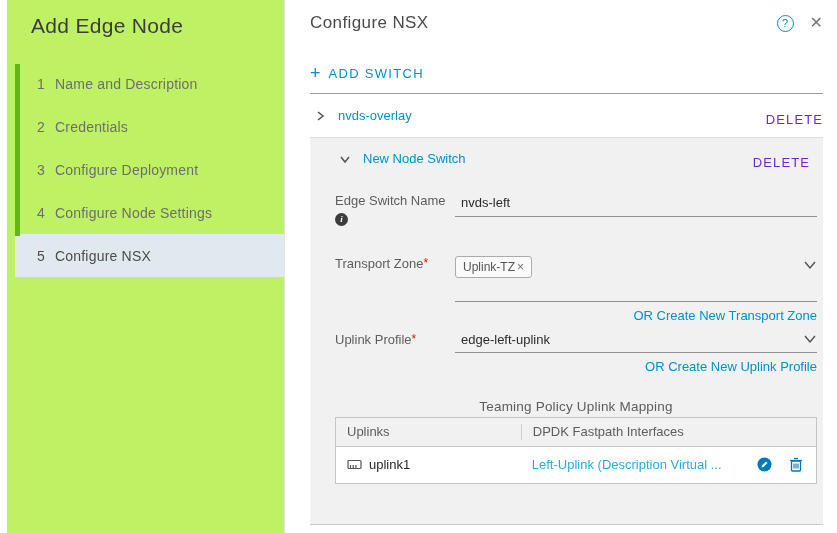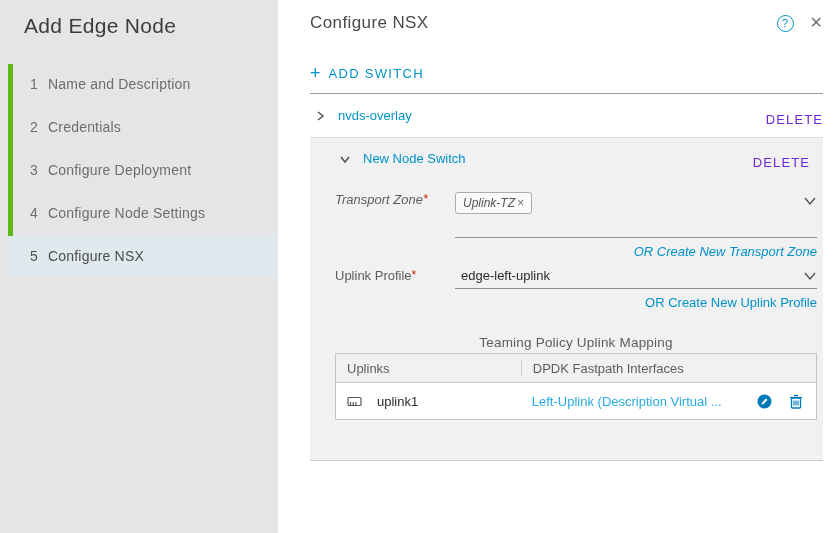--- a/index.html
+++ b/index.html
@@ -1,20 +1,20 @@
 <!DOCTYPE html>
 <html><head>
 <meta charset="utf-8">
 <style>
   * { margin:0; padding:0; box-sizing:border-box; }
   html,body { width:837px; height:533px; background:#fff; overflow:hidden;
     font-family:"Liberation Sans", sans-serif; }
   
-  .sidebar { position:absolute; left:0; top:0; width:278px; height:533px;
-    background:#e5e5e5; border-right:1px solid #e4e4e4; }
+  .sidebar { position:absolute; left:7px; top:0; width:278px; height:533px;
+    background:#bef264; border-right:1px solid #e4e4e4; }
   .wizard-title { margin:14px 0 0 24px; font-size:21px; color:#3d3d3d; letter-spacing:.3px; font-weight:400; }
   .steps { position:relative; margin-top:24px; }
   .green-bar { position:absolute; left:8px; top:2px; width:5px; height:172px; background:#61b715; }
   .step { height:43px; display:flex; align-items:center; padding-left:30px; font-size:14px; color:#6e6e6e; cursor:pointer; }
   .step .num { width:18px; flex:0 0 18px; }
   .step .lbl { letter-spacing:.2px; }
   .step.active { background:#e0eaee; margin-left:8px; padding-left:22px; color:#4c4c4c; }
   
   .main { position:absolute; left:278px; top:0; width:559px; height:533px; padding:0 14px 0 32px; }
   .panel-header { display:flex; align-items:center; padding-top:13px; }
@@ -53,21 +53,21 @@
   .or-link { text-align:right; margin-top:6px; font-size:13px; color:#0092c9; cursor:pointer; }
   .select-line { display:flex; align-items:center; border-bottom:1px solid #8f8f8f; padding:0 0 5px 6px; }
   .select-value { font-size:13px; color:#2b2b2b; flex:1; }
   .teaming-title { margin-top:25px; font-size:13.5px; color:#5d5d5d; letter-spacing:.2px;text-align:center; }
   
   .map-table { margin-top:3px; border:1px solid #c5c5c5; }
   .thead { display:flex; height:28px; align-items:center; color:#5d5d5d; font-size:13px; }
   .th1 { flex:0 0 38.5%; padding-left:11px; }
   .th2 { flex:1; padding-left:11px; border-left:1px solid #cfcfcf; height:16px; display:flex; align-items:center; }
   .trow { display:flex; height:37px; align-items:center; background:#fff; border-top:1px solid #c5c5c5; }
-  .td1 { flex:0 0 38.5%; padding-left:11px; display:flex; align-items:center; gap:15px;
+  .td1 { flex:0 0 38.5%; padding-left:11px; display:flex; align-items:center; gap:7px;
     font-size:13px; color:#2b2b2b; }
   .td2 { flex:1; padding-left:11px; display:flex; align-items:center; }
   .iface-link { font-size:13px; color:#29abe2; cursor:pointer; flex:1; white-space:nowrap; overflow:hidden; }
   .row-icons { display:flex; align-items:center; gap:17px; padding-right:13px; }
   svg { display:block; }
 </style>
 </head>
 <body>
 
 <div class="sidebar">
@@ -129,22 +129,31 @@
     <div class="switch-row expanded">
       <span class="caret">
         <svg width="12" height="12" viewBox="0 0 12 12">
             <polyline points="2,4 6,9 10,4" fill="none" stroke="#565656" stroke-width="1.6"></polyline>
           </svg>
       </span>
       <span class="switch-name">New Node Switch</span>
       <span class="delete-btn">DELETE</span>
     </div>
 
-
-    <div class="form-row" style="margin-top:13px;font-style:italic;">
+    <div class="form-row" style="margin-top:14px;">
+      <div class="label-col">
+        <span>Edge Switch Name</span><br>
+        <span class="info-circle">i</span>
+      </div>
+      <div class="field-col">
+        <div class="text-input">nvds-left</div>
+      </div>
+    </div>
+
+    <div class="form-row" style="margin-top:29px;">
       <div class="label-col">
         <span>Transport Zone</span><span class="req">*</span>
       </div>
       <div class="field-col">
         <div class="combo-line">
           <span class="chip">
             <span>Uplink-TZ</span>
             <span class="chip-x">×</span>
           </span>
           <span class="combo-caret">

